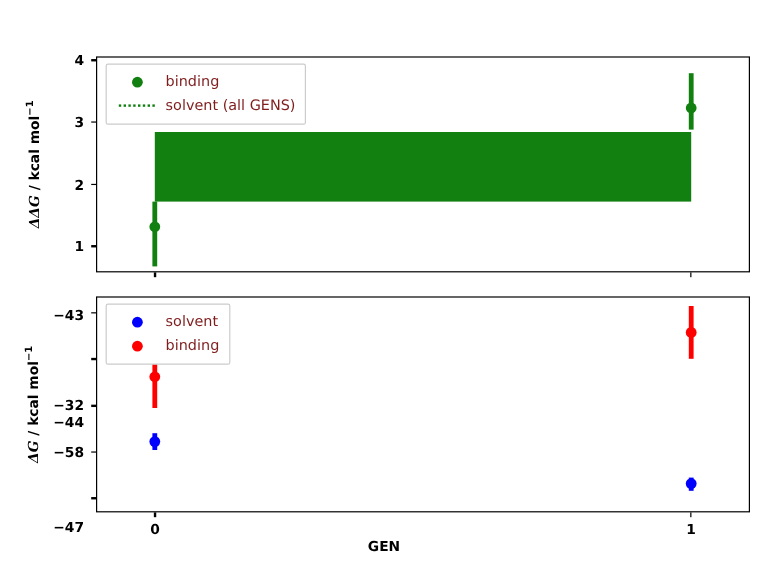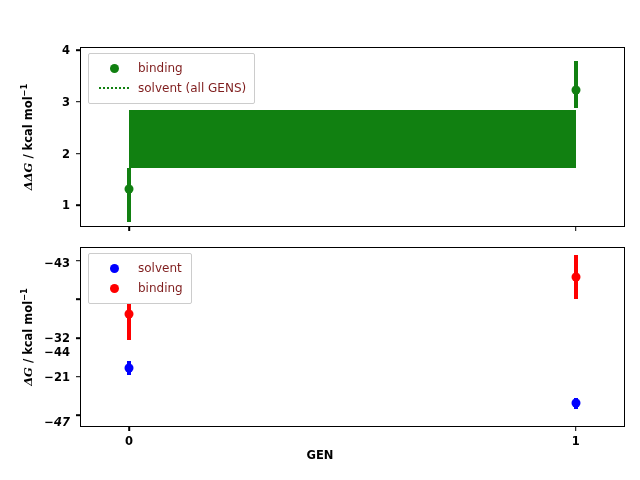--- a/index.html
+++ b/index.html
@@ -116,23 +116,23 @@
       <div class="ylab" style="left: 10px; top: 153.552px;">2</div>
       <div class="ytickmark" style="left: 76px; top: 205.276px;"></div>
       <div class="ylab" style="left: 10px; top: 205.276px;">1</div>
       <div class="ytickmark" style="left: 76px; top: 260.548px;"></div>
       <div class="ylab" style="left: 10px; top: 263px;">−43</div>
       <div class="ytickmark" style="left: 76px; top: 299.258px;"></div>
       <div class="ylab" style="left: 10px; top: 312px; margin-top: 40px;">−44</div>
       <div class="ytickmark" style="left: 76px; top: 337.968px;"></div>
       <div class="ylab" style="left: 10px; top: 337.968px;">−32</div>
       <div class="ytickmark" style="left: 76px; top: 376.677px;"></div>
-      <div class="ylab" style="left: 10px; top: 376.677px;">−21</div>
+      <div class="ylab" style="left: 10px; top: 376.677px;">−58</div>
       <div class="ytickmark" style="left: 76px; top: 415.387px;"></div>
-      <div class="ylab" style="left: 10px; top: 422px; font-style: italic;">−47</div>
+      <div class="ylab" style="left: 10px; top: 439px;">−47</div>
       <div class="xtickmark" style="left: 129.139px; top: 227px;"></div>
       <div class="xtickmark" style="left: 129.139px; top: 427px;"></div>
       <div class="xlab" style="left: 129.139px; top: 434px;">0</div>
       <div class="xtickmark" style="left: 575.861px; top: 227px;"></div>
       <div class="xtickmark" style="left: 575.861px; top: 427px;"></div>
       <div class="xlab" style="left: 575.861px; top: 434px;">1</div>
     </div>
   <div id="data-layer">
       <div class="band" style="left: 129.139px; top: 109.586px; width: 446.721px; height: 57.931px; background: rgb(17, 128, 17);"></div>
       <div class="ebar" style="left: 129.139px; top: 167.517px; width: 4px; height: 54.8276px; background: rgb(17, 128, 17);"></div>

